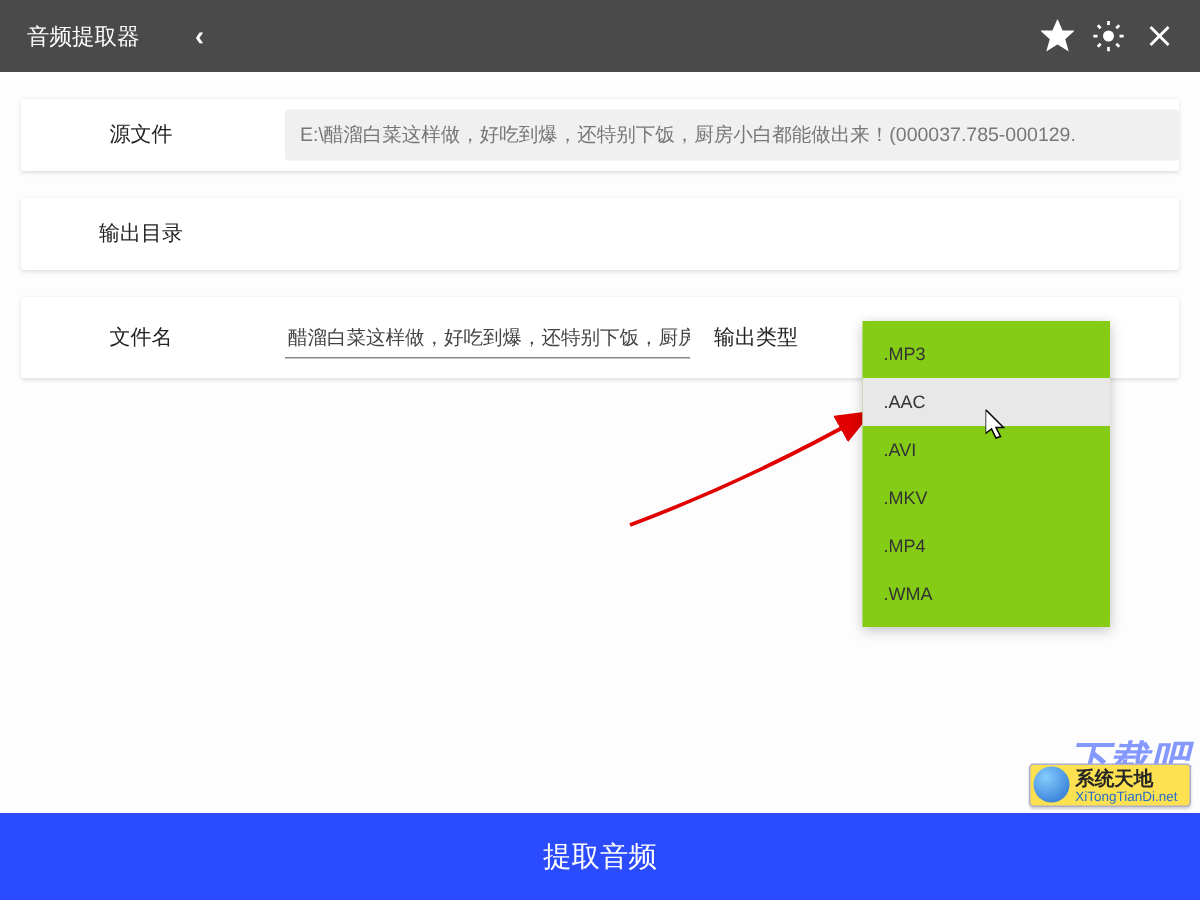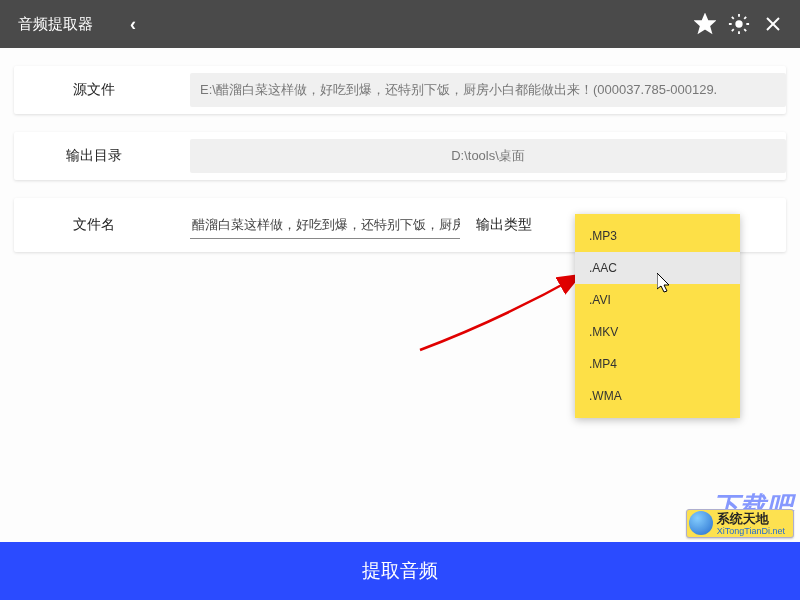--- a/index.html
+++ b/index.html
@@ -73,21 +73,21 @@
   .file-row .type-field {
     width: 160px;
     margin-right: 10px;
   }
 
   .dropdown {
     position: absolute;
     left: 575px;
     top: 214px;
     width: 165px;
-    background: #fde047;
+    background: #84cc16;
     box-shadow: 0 2px 8px rgba(0,0,0,0.25);
     z-index: 50;
     padding: 6px 0;
   }
   .dropdown-item {
     font-size: 12px;
     color: #333;
     padding: 9px 14px;
     cursor: pointer;
   }
@@ -191,23 +191,20 @@
 
 <div class="panel">
   <div class="label">源文件</div>
   <div class="field">
     <div class="readonly-box">E:\醋溜白菜这样做，好吃到爆，还特别下饭，厨房小白都能做出来！(000037.785-000129.</div>
   </div>
 </div>
 
 <div class="panel">
   <div class="label">输出目录</div>
-  <div class="field">
-    <div class="readonly-box centered">D:\tools\桌面</div>
-  </div>
 </div>
 
 <div class="panel file-row">
   <div class="label">文件名</div>
   <div class="filename-input">醋溜白菜这样做，好吃到爆，还特别下饭，厨房小白</div>
   <div class="type-label">输出类型</div>
   <div class="type-field"></div>
 </div>
 
 <div class="dropdown" id="dropdown">

